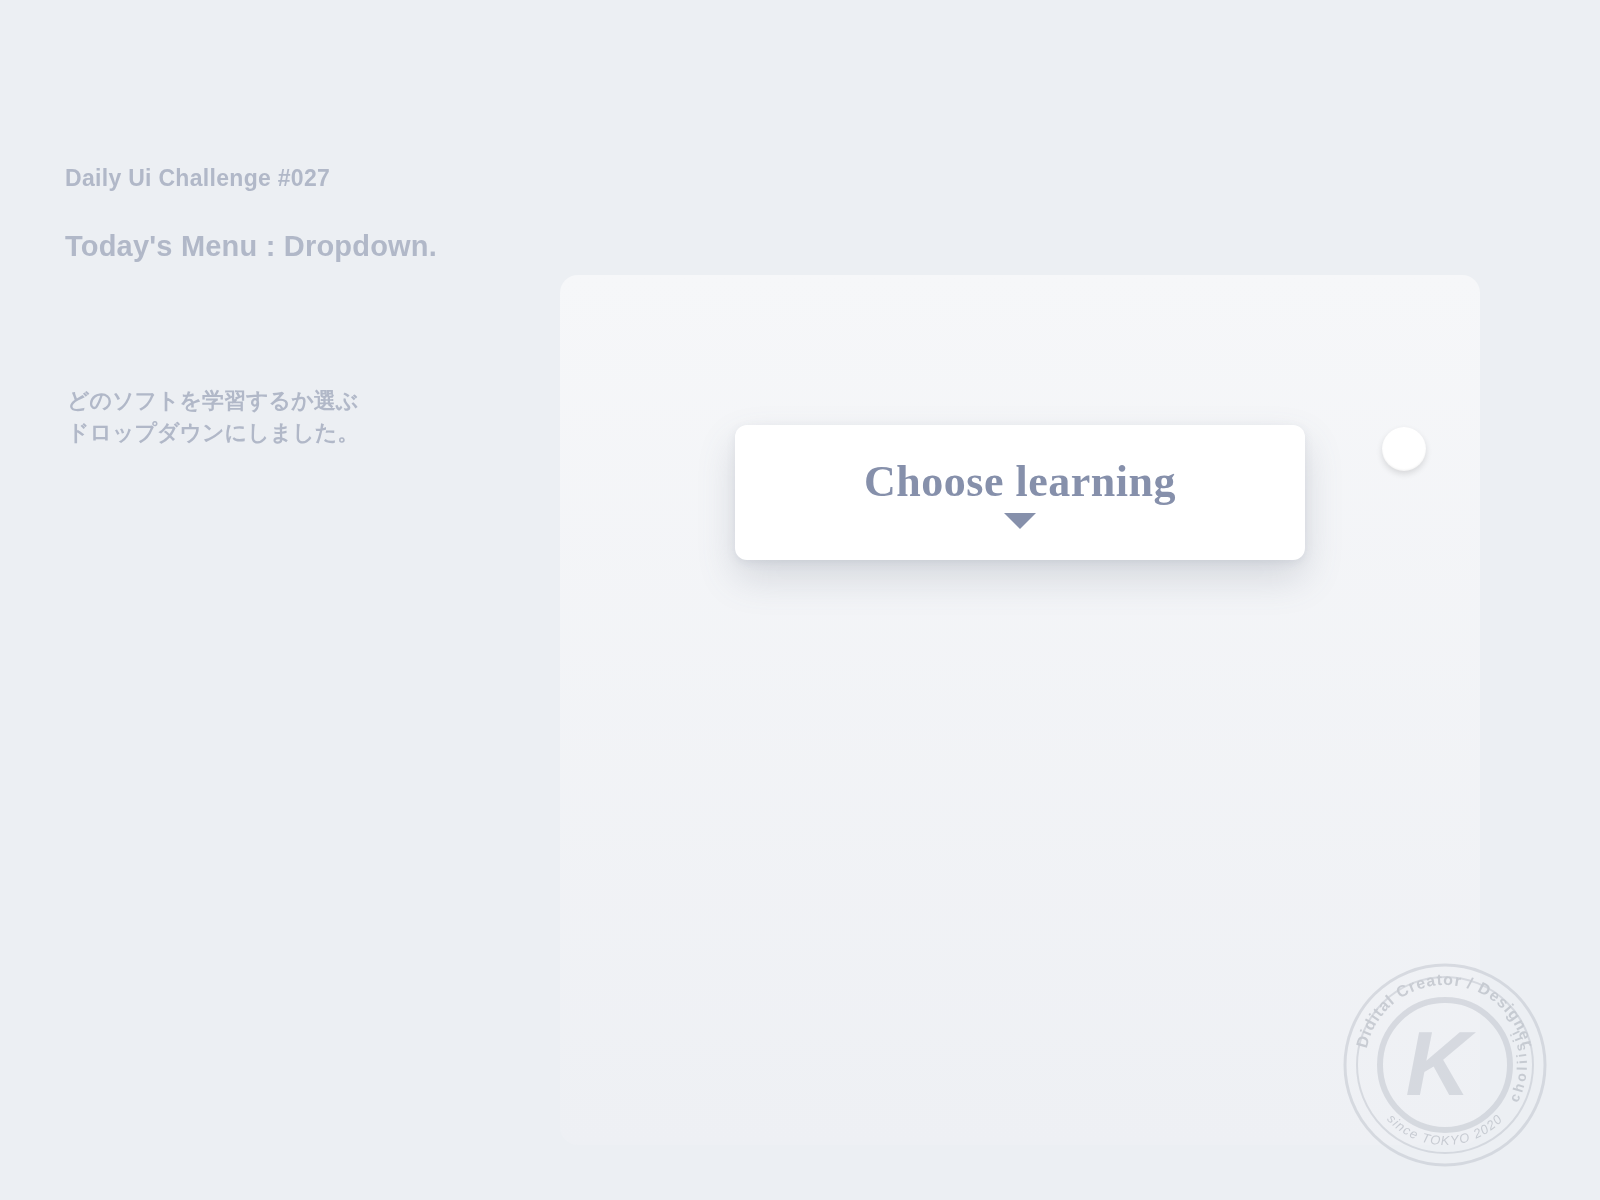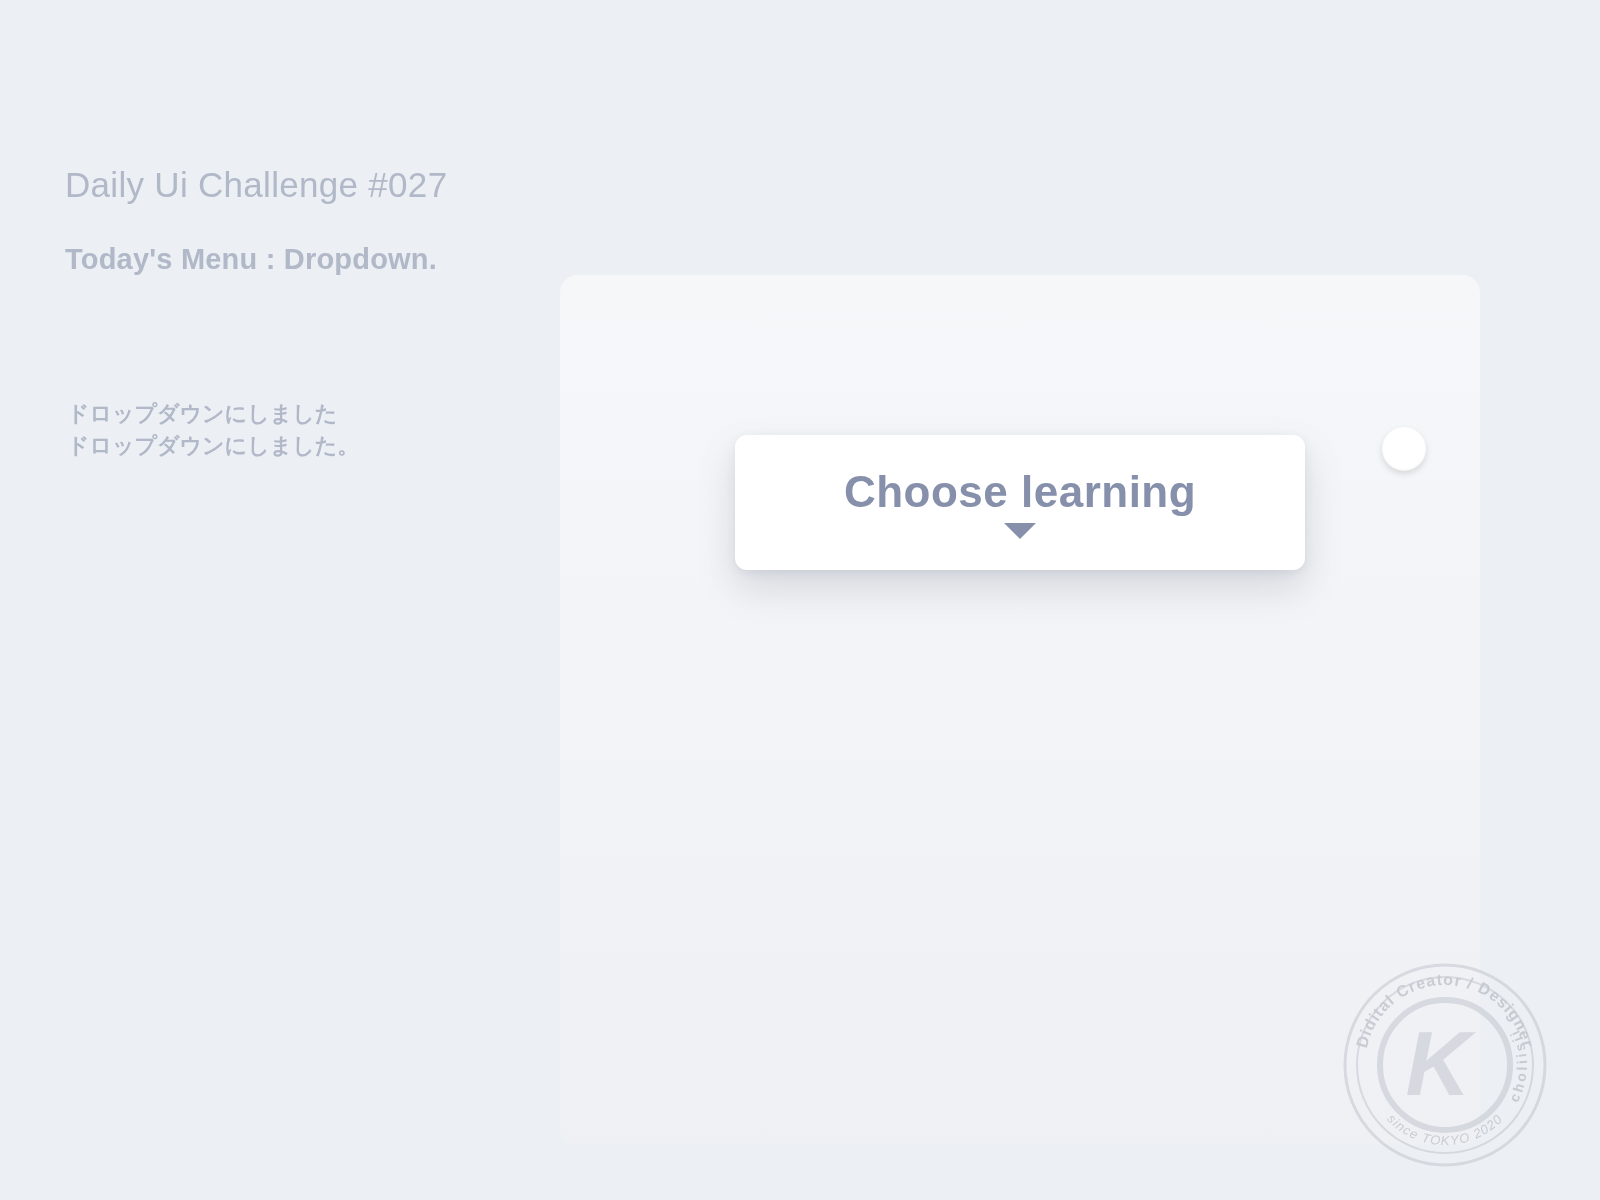--- a/index.html
+++ b/index.html
@@ -8,22 +8,22 @@
       height: 1200px;
       background: #eceff3;
       font-family: "Helvetica Neue", -apple-system, BlinkMacSystemFont, "Segoe UI", Arial, "Hiragino Sans", "Yu Gothic", sans-serif;
       position: relative;
       overflow: hidden;
     }
     .content-wrap {
       padding: 165px 65px 0 65px;
     }
     .title {
-      font-size: 35px;
-      font-weight: 400;
+      font-size: 23px;
+      font-weight: 700;
       color: #b1b8c8;
       letter-spacing: 0.3px;
       margin-bottom: 38px;
     }
     .subtitle {
       font-size: 29px;
       font-weight: 700;
       color: #b1b8c8;
       letter-spacing: 0.2px;
       margin-bottom: 62px;
@@ -49,31 +49,32 @@
       left: 560px;
       top: 275px;
       width: 920px;
       height: 870px;
       background: linear-gradient(180deg, #f6f7f9, #eef0f4);
       border-radius: 18px;
     }
     .dropdown {
       position: absolute;
       left: 175px;
-      top: 160px;
+      top: 150px;
       width: 570px;
       height: 135px;
       background: #ffffff;
       border-radius: 12px;
       box-shadow: 0 18px 38px rgba(90,100,120,0.20), 0 3px 10px rgba(90,100,120,0.10);
       display: flex;
       flex-direction: column;
       align-items: center;
       justify-content: center;
       cursor: pointer;
+      font-family: Liberation Serif, serif;
     }
     .dropdown-label {
       font-size: 44px;
       font-weight: 700;
       color: #8690ab;
       letter-spacing: 0.5px;
     }
     .chevron {
       width: 0;
       height: 0;
@@ -124,21 +125,21 @@
 </head>
 <body>
 
 <div class="content-wrap">
   <h1 class="title">Daily Ui Challenge #027</h1>
   <h2 class="subtitle">Today's Menu : Dropdown.</h2>
   <p class="desc">
     <br>
   </p>
   <p class="desc-jp">
-    <span>ドロップダウンにしました</span><br>
+    <span>どのソフトを学習するか選ぶ</span><br>
     <span>ドロップダウンにしました。</span>
   </p>
 </div>
 
 <div class="frame">
   <div class="dropdown">
     <span class="dropdown-label">Choose learning</span>
     <span class="chevron"></span>
   </div>
   <div class="cursor-circle"></div>

